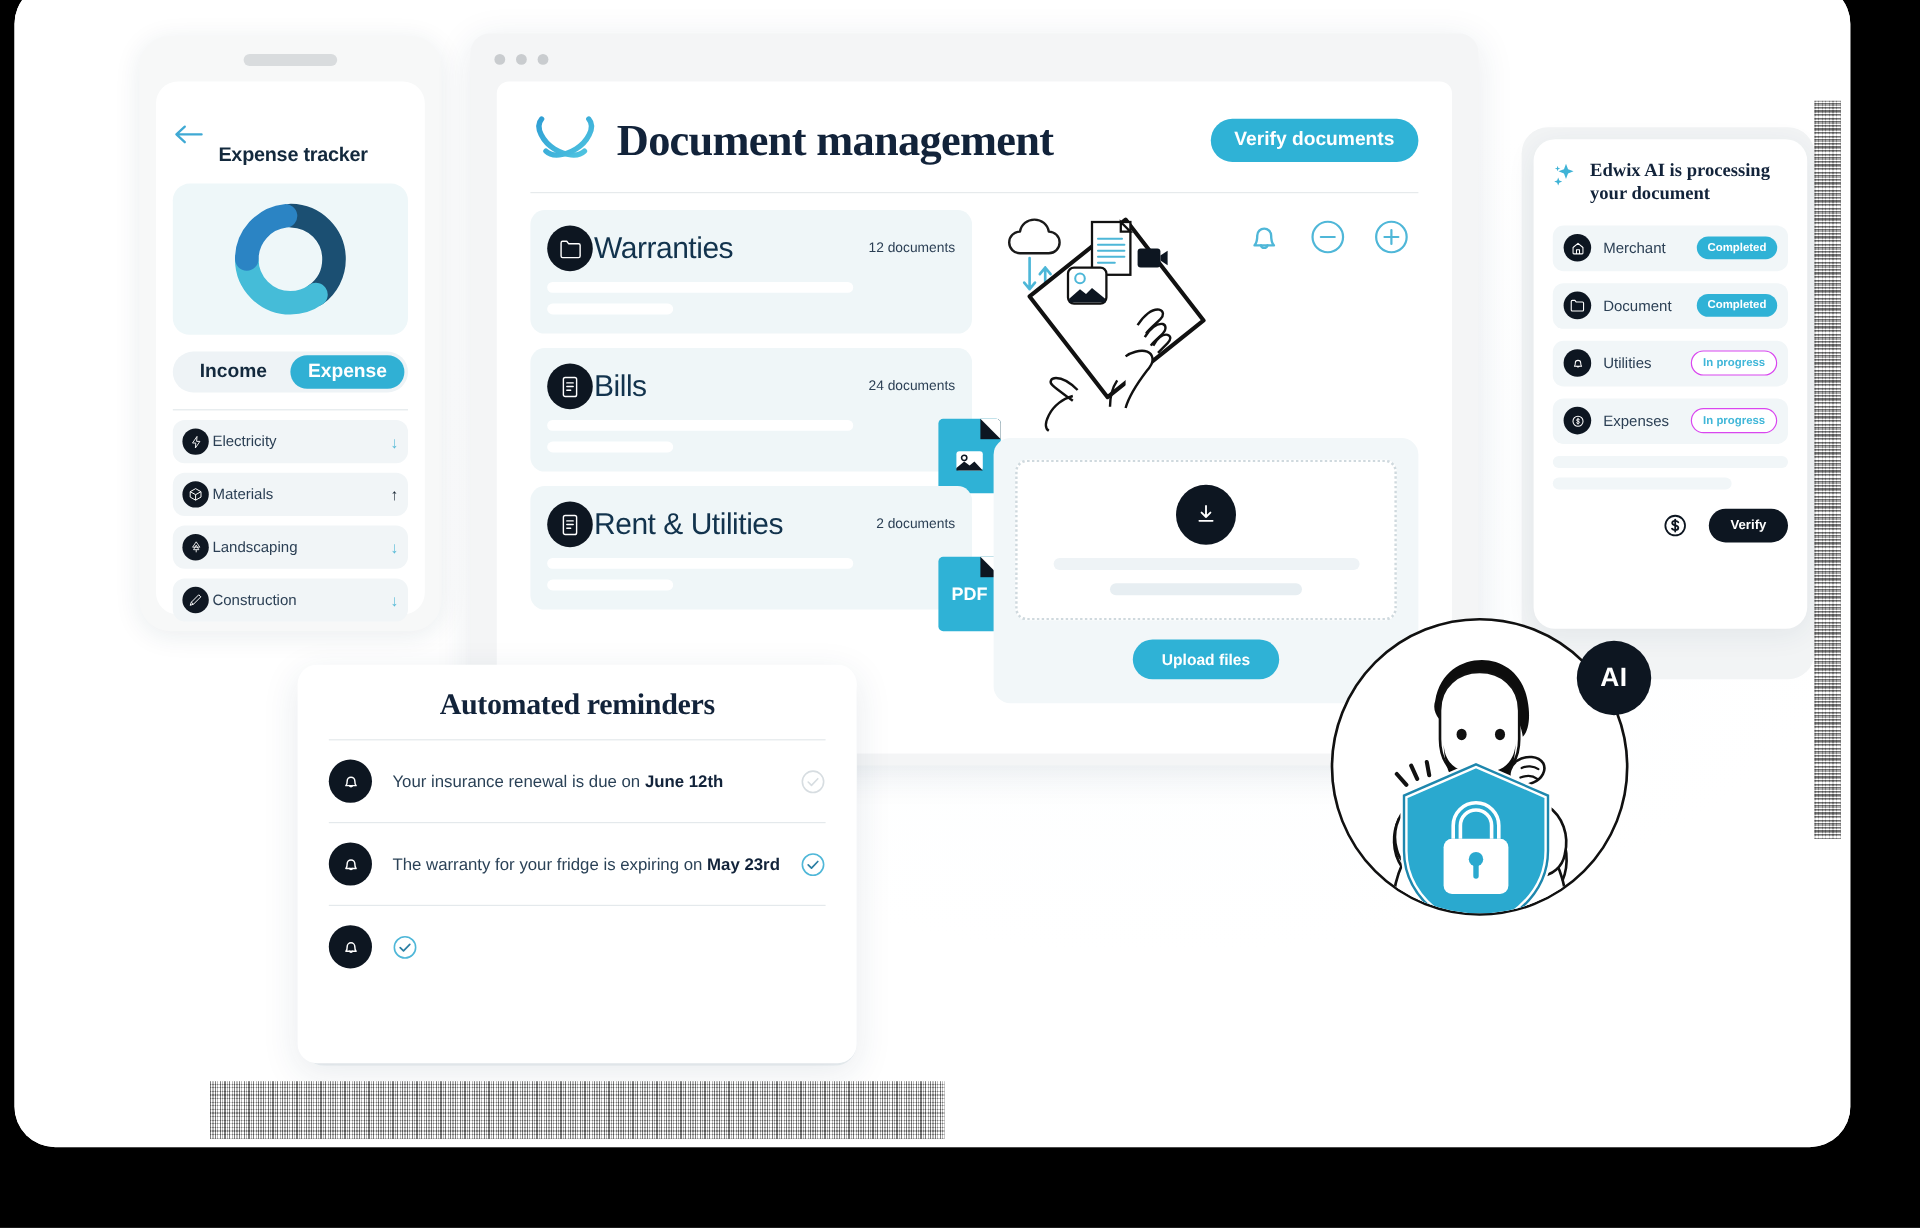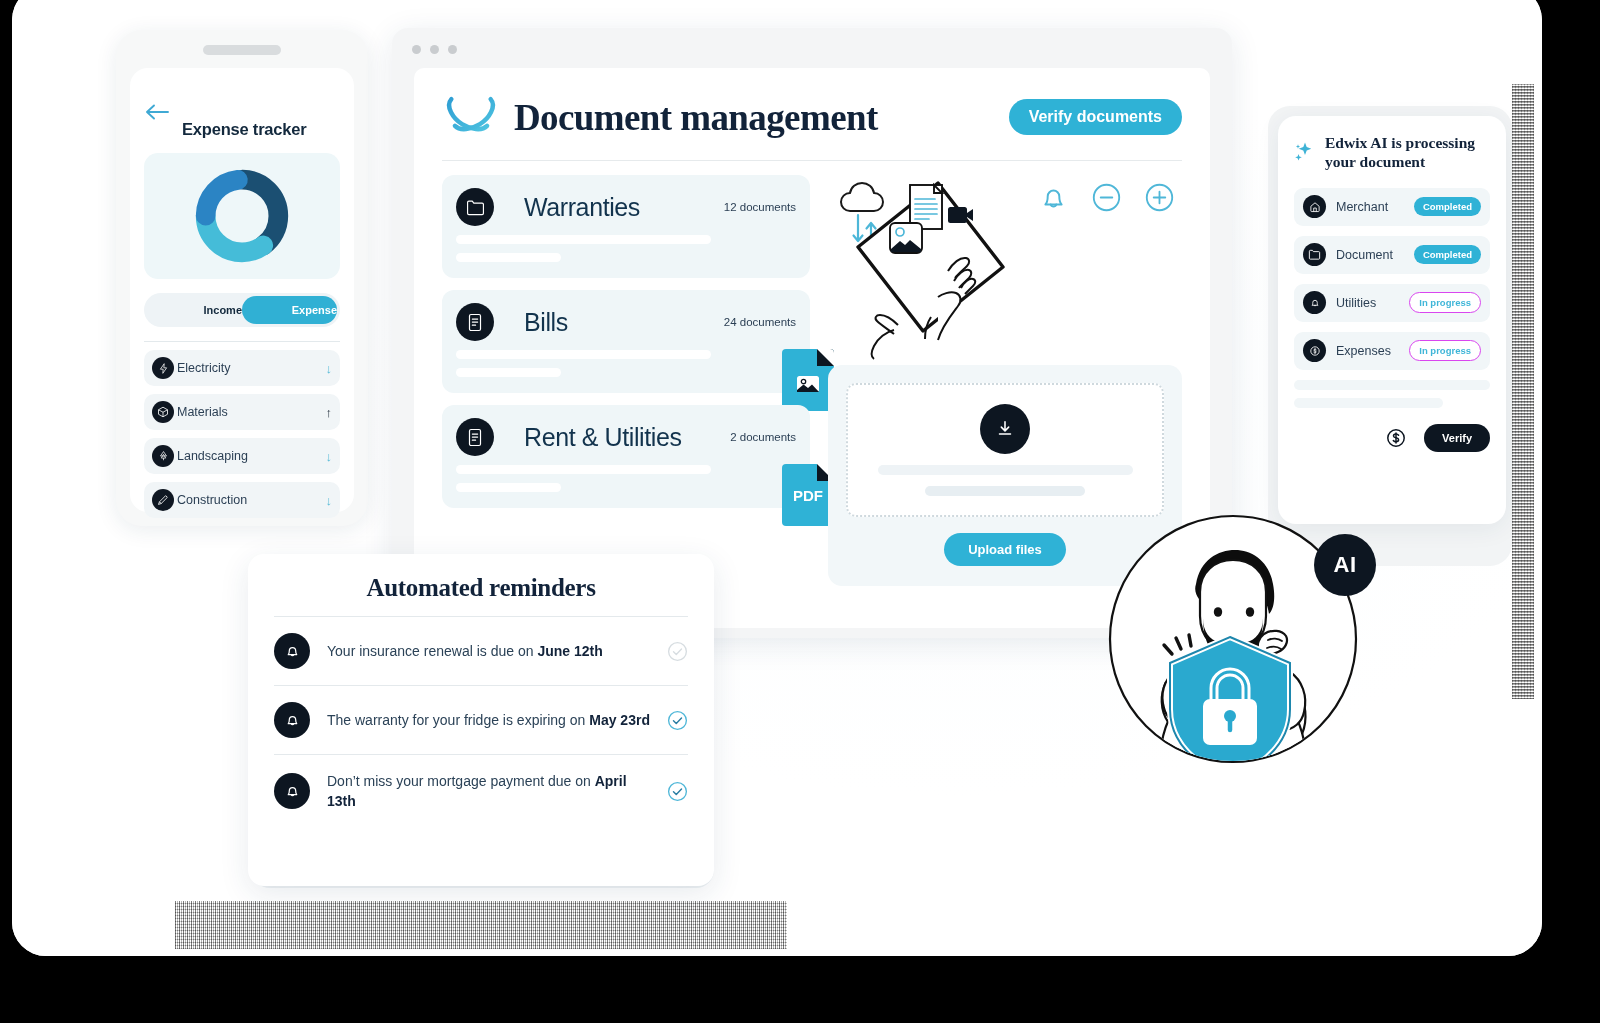--- a/index.html
+++ b/index.html
@@ -85,21 +85,21 @@
     margin-bottom: 14px;
   }
   .toggle {
     background: #eef3f6;
     border-radius: 999px;
     height: 34px;
     display: flex; align-items:center;
     padding: 3px;
     margin-bottom: 14px;
   }
-  .toggle div { flex:1; text-align:right; font-size:11px; font-weight:700; line-height:28px; border-radius:999px; }
+  .toggle div { flex:1; text-align:center; font-size:16px; font-weight:700; line-height:28px; border-radius:999px; }
   .tg-off { color:#13293d; }
   .tg-on { background:#30b0d4; color:#fff; }
   .ph-divider { height:1px; background:#e3e9ec; margin: 2px 0 8px; }
   .cat-row {
     display:flex; align-items:center; gap:3px;
     background:#f1f5f7; border-radius:10px;
     height: 36px; padding: 0 8px; margin-bottom: 8px;
   }
   .cat-ico {
     width: 22px; height: 22px; border-radius: 50%;
@@ -149,21 +149,21 @@
   .dm-left { width: 368px; flex:0 0 368px; }
   .dm-right { flex:1; position:relative; }
 
   .doc-card {
     background:#eff6f8; border-radius:12px;
     padding: 13px 14px 16px 14px;
     margin-bottom: 12px;
     position:relative;
     min-height: 100px;
   }
-  .doc-top { display:flex; align-items:center; gap:30px;justify-content:flex-end; }
+  .doc-top { display:flex; align-items:center; gap:1px;justify-content:flex-end; }
   .doc-ico {
     width:38px;height:38px;border-radius:50%;
     background:#0d1621;display:flex;align-items:center;justify-content:center;
     flex:0 0 38px;
   }
   .doc-name {
     font-size: 25px; color:#12334d; font-weight:500; letter-spacing:-.4px;
     flex: 1;
   }
   .doc-count { font-size: 11.5px; color:#2b3f54; white-space:nowrap; }
@@ -221,21 +221,21 @@
     background:#f2f4f5; border-radius: 22px;
   }
   .ai-panel {
     position:absolute; left:1266px; top:130px;
     width: 228px; height: 408px;
     background:#ffffff; border-radius: 18px;
     padding: 18px 16px 0 16px;
     overflow:hidden;
     box-shadow: 0 5px 24px rgba(30,55,85,.07);
   }
-  .ai-head { display:flex; gap:9px; align-items:flex-end; margin-bottom:16px; }
+  .ai-head { display:flex; gap:9px; align-items:flex-start; margin-bottom:16px; }
   .ai-title {
     font-family:"Liberation Serif",serif;
     font-size:15.5px; line-height:1.22; color:#12233a; font-weight:700;
   }
   .ai-row {
     display:flex; align-items:center; gap:10px;
     background:#f1f6f8; border-radius:9px;
     height: 38px; padding: 0 9px; margin-bottom: 10px;
   }
   .ai-ico { width:23px;height:23px;border-radius:50%;background:#0d1621;flex:0 0 23px;display:flex;align-items:center;justify-content:center;}
@@ -651,21 +651,20 @@
       </div>
       <div class="rem-hr"></div>
 
       <div class="rem-row">
         <span class="rem-bell">
           <svg width="17" height="17" viewBox="0 0 16 16" fill="none">
               <path d="M4 11c1-1 1-2 1-3.6a3 3 0 0 1 6 0C11 9 11 10 12 11H4z" stroke="#fff" stroke-width="1.15" stroke-linejoin="round"></path>
               <path d="M6.8 11a1.3 1.3 0 0 0 2.4 0" stroke="#fff" stroke-width="1.15" stroke-linecap="round"></path>
             </svg>
         </span>
-        <span class="rem-text"><span>Don’t miss your mortgage payment due on </span><b>April 13th</b></span>
         <span class="chk">
           <svg viewBox="0 0 22 22" width="21" height="21" fill="none">
             <circle cx="11" cy="11" r="9.3" stroke="#4fb7d8" stroke-width="1.4"></circle>
             <path d="M6.8 11.2l2.9 2.9 5.5-5.8" stroke="#2b7ea3" stroke-width="1.5" stroke-linecap="round" stroke-linejoin="round"></path>
           </svg>
         </span>
       </div>
     </div>
 
     <div class="hero">

